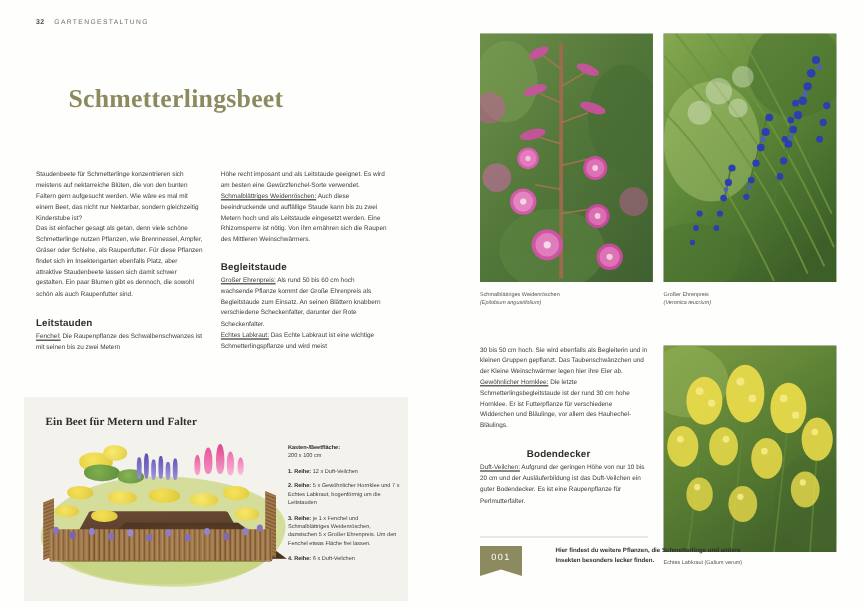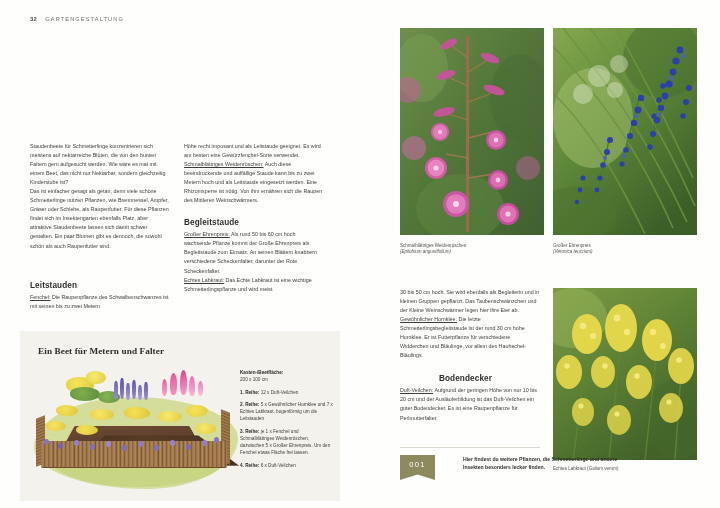--- a/index.html
+++ b/index.html
@@ -47,21 +47,21 @@
     hyphens:auto;
   }
   .col p + p{margin-top:0;}
   .sec-h{
     margin:13px 0 3px 0;
     font-size:8.2px;
     font-weight:bold;
     color:#2e2e2c;
     letter-spacing:.1px;
   }
-  .sec-h.first{margin-top:30px;}
+  .sec-h.first{margin-top:14px;}
   .lead{
     text-decoration:underline;
     text-underline-offset:1.4px;
     text-decoration-thickness:.45px;
   }
 
   
   .beetbox{
     position:absolute;left:20px;top:331px;
     width:320px;height:170px;
@@ -164,20 +164,21 @@
 
 <div class="spread">
 
   <div class="page page-left">
 
     <div class="runhead">
       <span class="folio">32</span>
       <span class="chap">GARTENGESTALTUNG</span>
     </div>
 
+    <div class="title">Schmetterlingsbeet</div>
 
     <div class="cols">
       <div class="col">
         <p>Staudenbeete für Schmetterlinge konzentrieren sich meistens auf nektarreiche Blüten, die von den bunten Faltern gern aufgesucht werden. Wie wäre es mal mit einem Beet, das nicht nur Nektarbar, sondern gleichzeitig Kinderstube ist?</p>
         <p>Das ist einfacher gesagt als getan, denn viele schöne Schmetterlinge nutzen Pflanzen, wie Brennnessel, Ampfer, Gräser oder Schlehe, als Raupenfutter. Für diese Pflanzen findet sich im Insektengarten ebenfalls Platz, aber attraktive Staudenbeete lassen sich damit schwer gestalten. Ein paar Blumen gibt es dennoch, die sowohl schön als auch Raupenfutter sind.</p>
         <div class="sec-h first">Leitstauden</div>
         <p><span class="lead">Fenchel:</span><span> Die Raupenpflanze des Schwalbenschwanzes ist mit seinen bis zu zwei Metern</span></p>
       </div>
 
       <div class="col">

